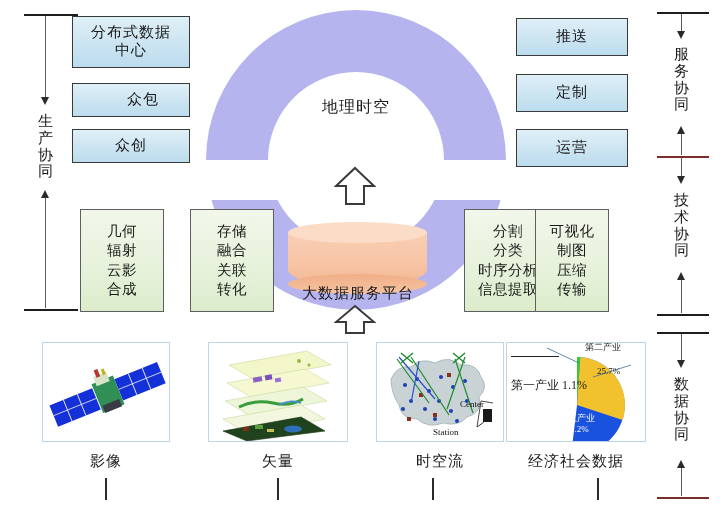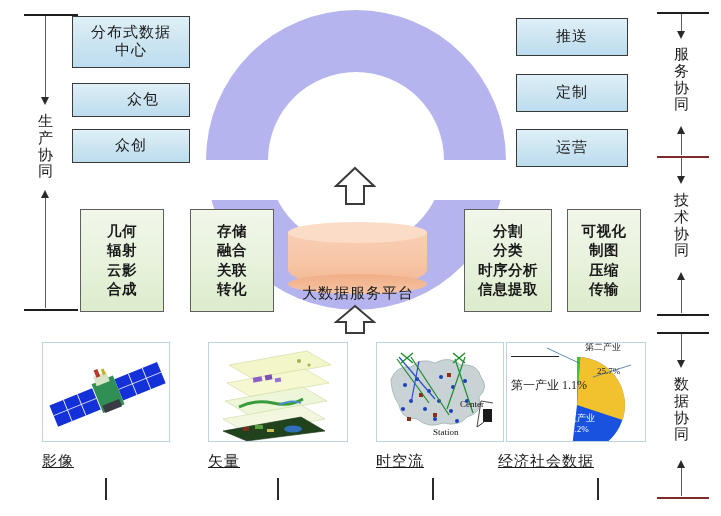--- a/index.html
+++ b/index.html
@@ -24,21 +24,21 @@
     background:linear-gradient(180deg,#dff0f7 0%,#cfe6f2 45%,#bcdcee 100%);
     font-size:15px;
     letter-spacing:1px;
   }
   .box-green{
     border:1.3px solid #5f5f5f;
     background:linear-gradient(180deg,#f1f7ea 0%,#e6f1da 60%,#dceccb 100%);
     font-size:14.5px;
     letter-spacing:0.5px;
   }
-  .box-green .ln{display:block;margin:1px 0;white-space:nowrap;font-weight:bold;}
+  .box-green .ln{display:block;margin:1px 0;white-space:nowrap;}
   .box-blue .ln{display:block;white-space:nowrap;}
 
   
   .arch{
     position:absolute;left:206px;top:10px;width:300px;height:150px;
   }
   .arch .outer{
     position:absolute;left:0;top:0;width:300px;height:300px;
     border-radius:150px;
     background:#b6b4ee;
@@ -104,38 +104,38 @@
     border-bottom:8px solid #2a2a2a;
   }
 
   
   .panel{
     position:absolute;box-sizing:border-box;
     border:1px solid #bcd4e4;background:#ffffff;
     overflow:hidden;
   }
   .caption{
-    position:absolute;text-align:left;font-size:15px;letter-spacing:1px;
+    position:absolute;text-align:center;font-size:15px;letter-spacing:1px;
     white-space:nowrap;
-    text-decoration:underline;
   }
   .pie-txt{position:absolute;font-size:7px;white-space:nowrap;line-height:1.1;}
   .underline{position:absolute;background:#222;height:1px;}
 
   .flowmap-label{position:absolute;font-size:9px;font-family:"Liberation Serif",serif;color:#111;}
 </style>
 </head>
 <body>
 
 <div class="arch">
   <div class="outer"></div>
   <div class="inner"></div>
   <div class="mask"></div>
 </div>
 <div class="arch-label">
+  <span class="ln">地理时空</span>
 </div>
 
 <div class="box box-blue" style="left:72px;top:16px;width:118px;height:52px;">
   <span class="ln">分布式数据</span>
   <span class="ln">中心</span>
 </div>
 <div class="box box-blue" style="left:72px;top:83px;width:118px;height:34px;padding-left:24px;">
   <span class="ln">众包</span>
 </div>
 <div class="box box-blue" style="left:72px;top:129px;width:118px;height:34px;">
@@ -169,21 +169,21 @@
   <span class="ln">融合</span>
   <span class="ln">关联</span>
   <span class="ln">转化</span>
 </div>
 <div class="box box-green" style="left:464px;top:209px;width:88px;height:103px;">
   <span class="ln">分割</span>
   <span class="ln">分类</span>
   <span class="ln">时序分析</span>
   <span class="ln">信息提取</span>
 </div>
-<div class="box box-green" style="left:567px;top:209px;width:74px;height:103px;">
+<div class="box box-green" style="left:535px;top:209px;width:74px;height:103px;">
   <span class="ln">可视化</span>
   <span class="ln">制图</span>
   <span class="ln">压缩</span>
   <span class="ln">传输</span>
 </div>
 
 <div class="cyl">
   <div class="body"></div>
   <div class="shade"></div>
   <div class="top"></div>

